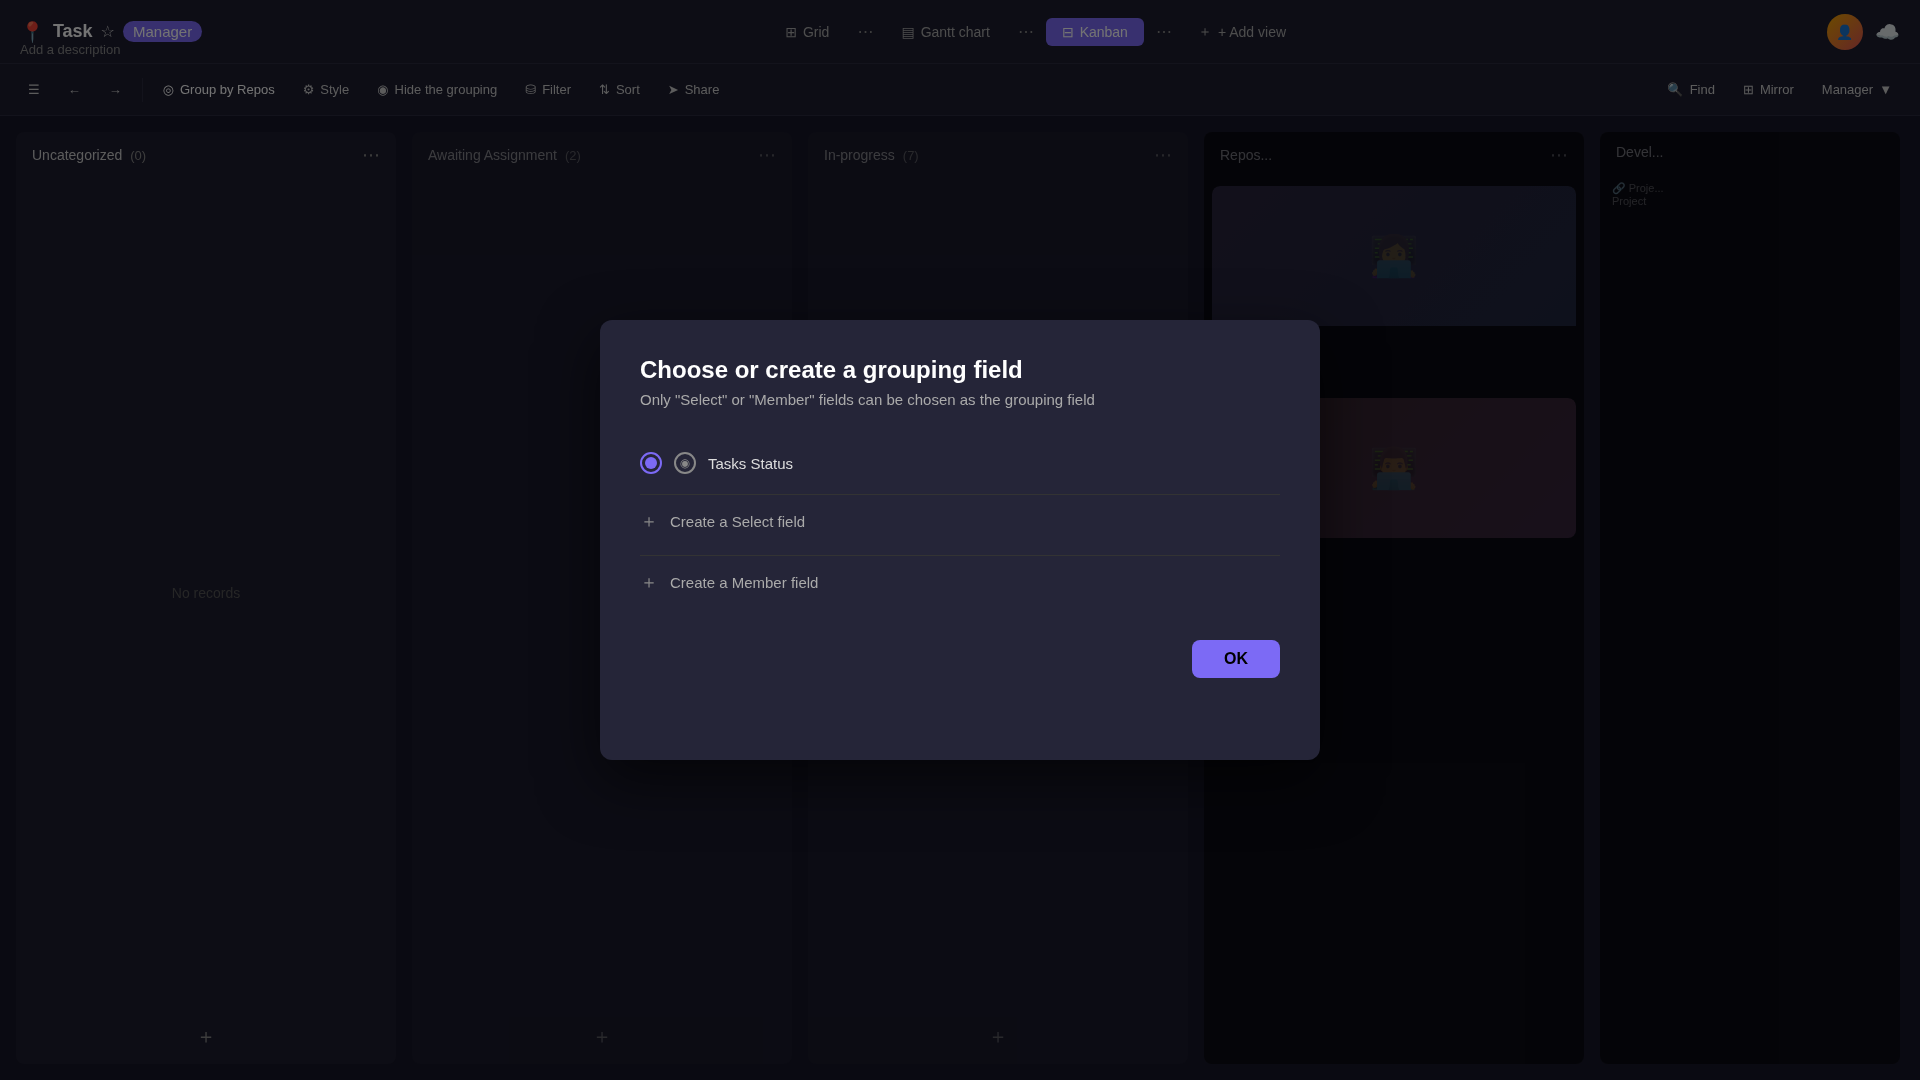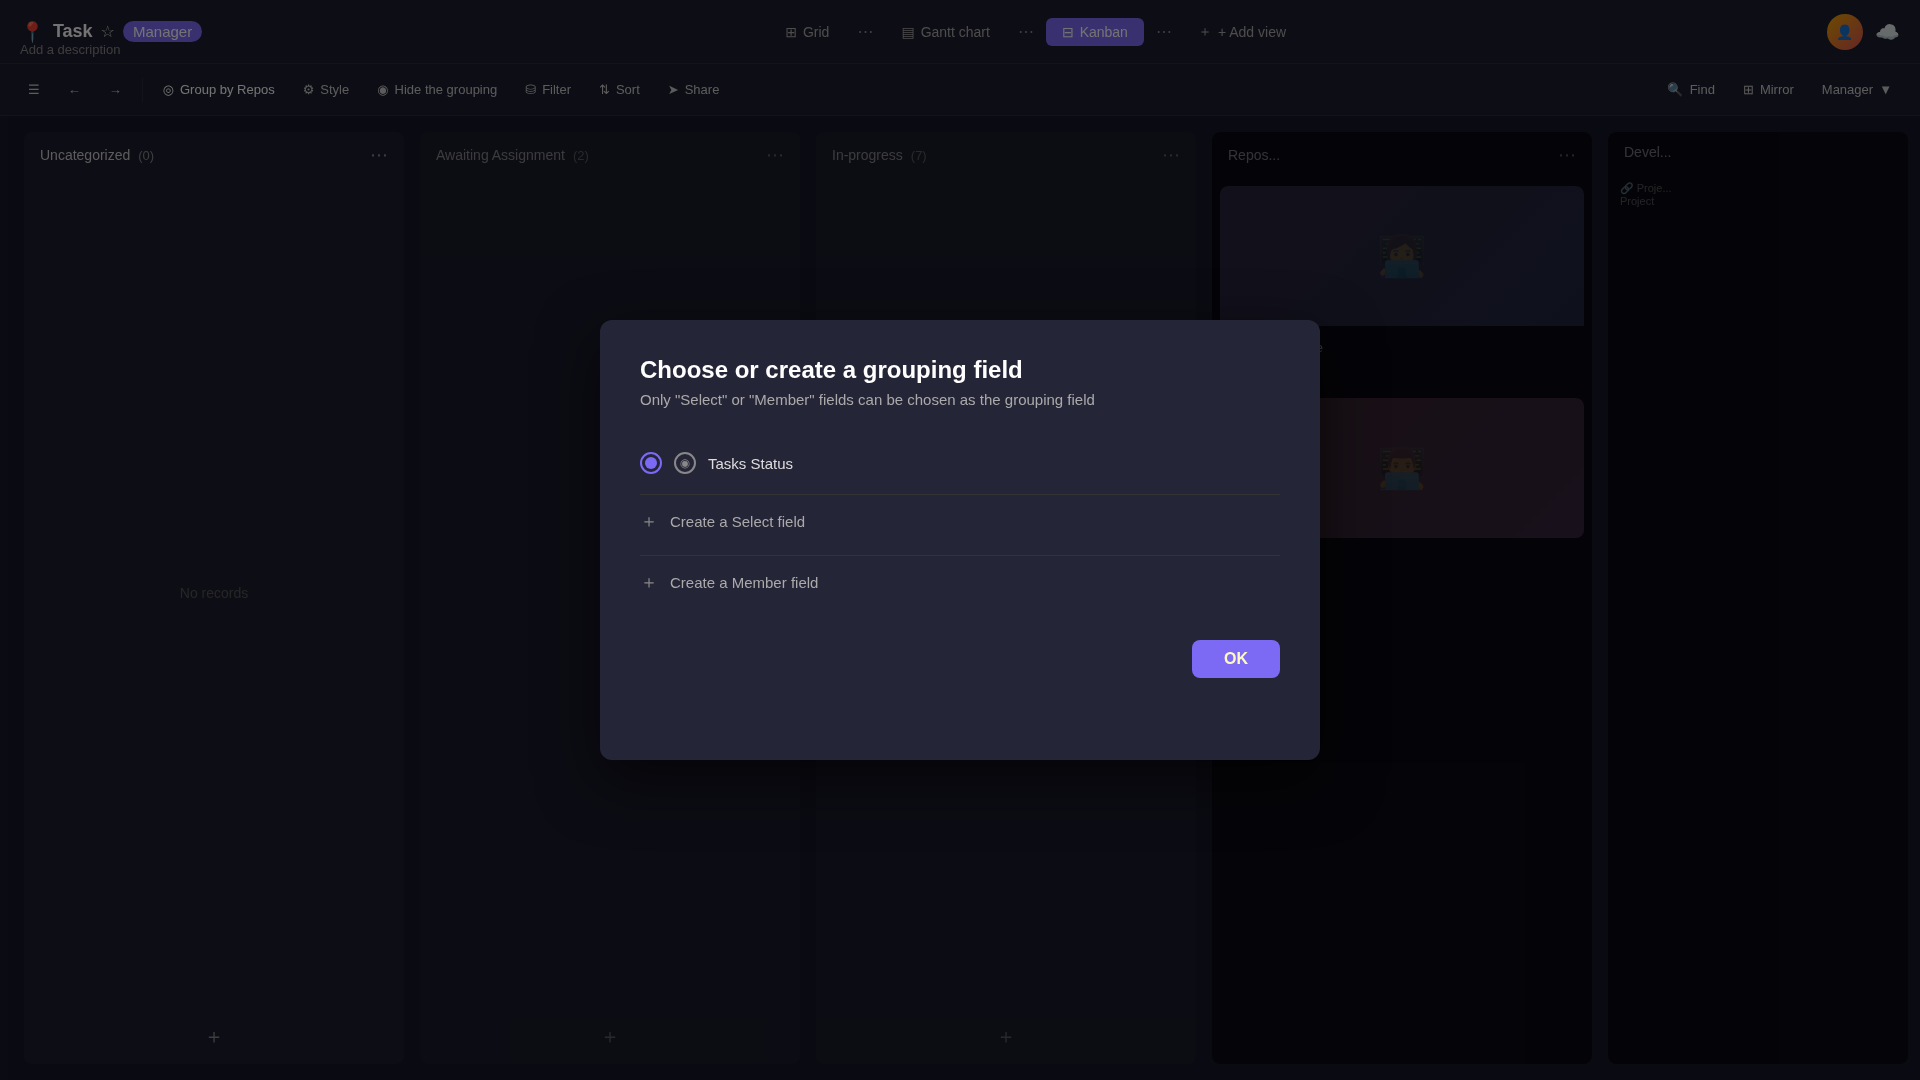--- a/index.html
+++ b/index.html
@@ -152,21 +152,20 @@
 
     
     .board {
       display: flex;
       gap: 0;
       height: calc(1080px - 64px - 52px);
       overflow: hidden;
       background: #181828;
       padding: 16px;
       gap: 16px;
-      margin-left: 8px;
     }
     .kanban-column {
       min-width: 380px;
       max-width: 380px;
       background: #1e1e30;
       border-radius: 8px;
       display: flex;
       flex-direction: column;
     }
     .column-header {
@@ -333,21 +332,21 @@
       font-size: 18px;
       color: #888;
     }
     .modal-footer {
       display: flex;
       justify-content: flex-end;
       margin-top: 32px;
     }
     .ok-btn {
       background: #7c6af5;
-      color: #fef9c3;
+      color: #000000;
       border: none;
       border-radius: 8px;
       padding: 10px 32px;
       font-size: 16px;
       font-weight: 600;
       cursor: pointer;
     }
 
     
     .blurred-col {

